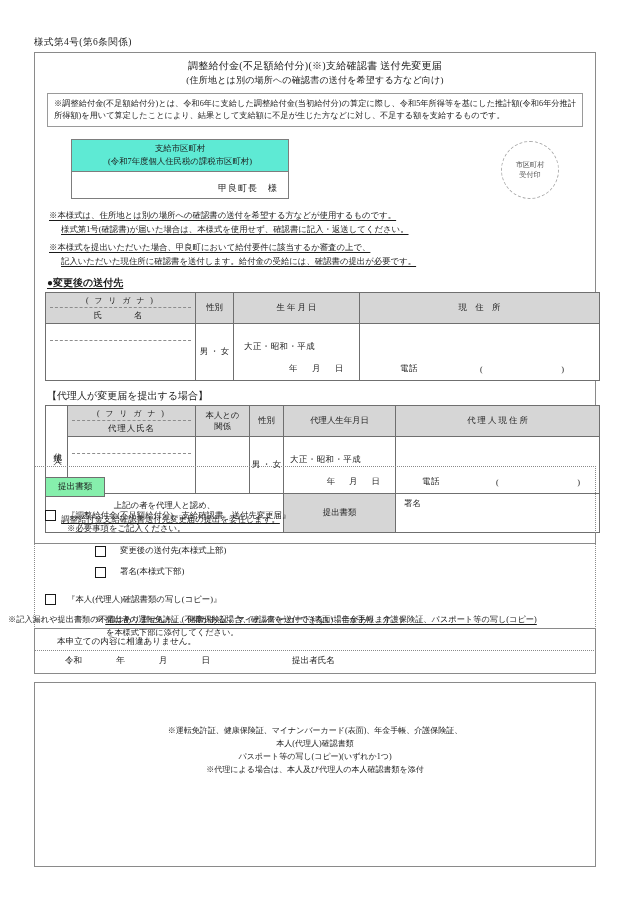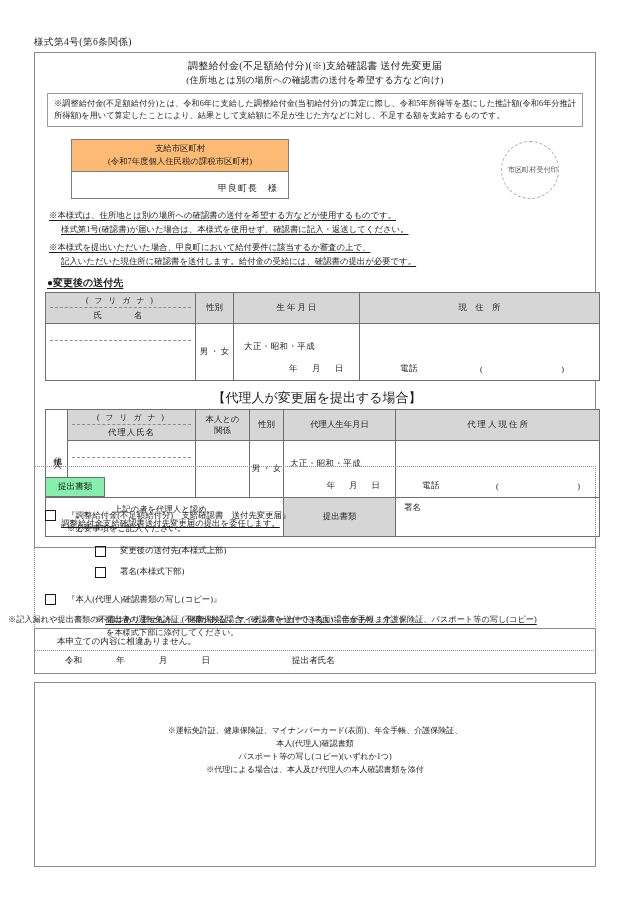--- a/index.html
+++ b/index.html
@@ -34,32 +34,32 @@
     font-size:8.2px;line-height:1.5;
     text-align:justify;
   }
 
   .addr-row{position:relative;height:72px;margin-top:8px;}
   .muni-box{
     position:absolute;left:28px;top:4px;width:218px;
     border:1px solid #7d7d7d;box-sizing:border-box;
   }
   .muni-head{
-    background:#fdba74;border-bottom:1px solid #7d7d7d;
+    background:#5eead4;border-bottom:1px solid #7d7d7d;
     text-align:center;font-size:8.4px;line-height:1.5;padding:3px 2px;
   }
   .muni-body{height:26px;position:relative;}
   .muni-mayor{
     position:absolute;right:10px;bottom:3px;font-size:9px;letter-spacing:1px;
   }
   .seal{
     position:absolute;right:28px;top:6px;
     width:56px;height:56px;border-radius:50%;
     border:1px dashed #aaaaaa;
-    display:flex;align-items:center;justify-content:flex-end;
+    display:flex;flex-direction:column;align-items:center;justify-content:center;
     font-size:7.2px;line-height:1.45;color:#555;text-align:center;
   }
 
   .u-lines{margin:2px 4px 0 6px;font-size:8.4px;line-height:1.62;}
   .u-lines div{text-decoration:underline;text-underline-offset:2px;}
   .u-lines .indent{padding-left:12px;}
   .u-lines .gap{margin-top:5px;}
 
   .sec-label{
     margin:7px 0 2px 4px;font-size:10px;
@@ -97,21 +97,21 @@
   }
   .dob .era{position:absolute;left:10px;top:17px;font-size:8.4px;letter-spacing:.5px;}
   .dob .ymd{position:absolute;left:48px;right:8px;bottom:6px;font-size:8.4px;letter-spacing:.5px;
             display:flex;justify-content:space-around;}
   .adr{height:56px;position:relative;}
   .adr .tel{
     position:absolute;left:40px;bottom:6px;font-size:8.4px;letter-spacing:.5px;
   }
   .adr .paren{position:absolute;left:120px;bottom:6px;font-size:8.4px;letter-spacing:14px;}
 
-  .bracket{margin:8px 0 2px 4px;font-size:13px;text-align:center;}
+  .bracket{margin:8px 0 2px 4px;font-size:10px;}
 
   .vlabel{
     writing-mode:vertical-rl;
     display:inline-block;
     font-size:8.4px;letter-spacing:2px;line-height:1;
   }
   .deleg{
     text-align:left;padding:6px 0 6px 16px;font-size:8.4px;line-height:1.6;height:38px;
   }
   .deleg .l2{padding-left:12px;text-decoration:underline;}

